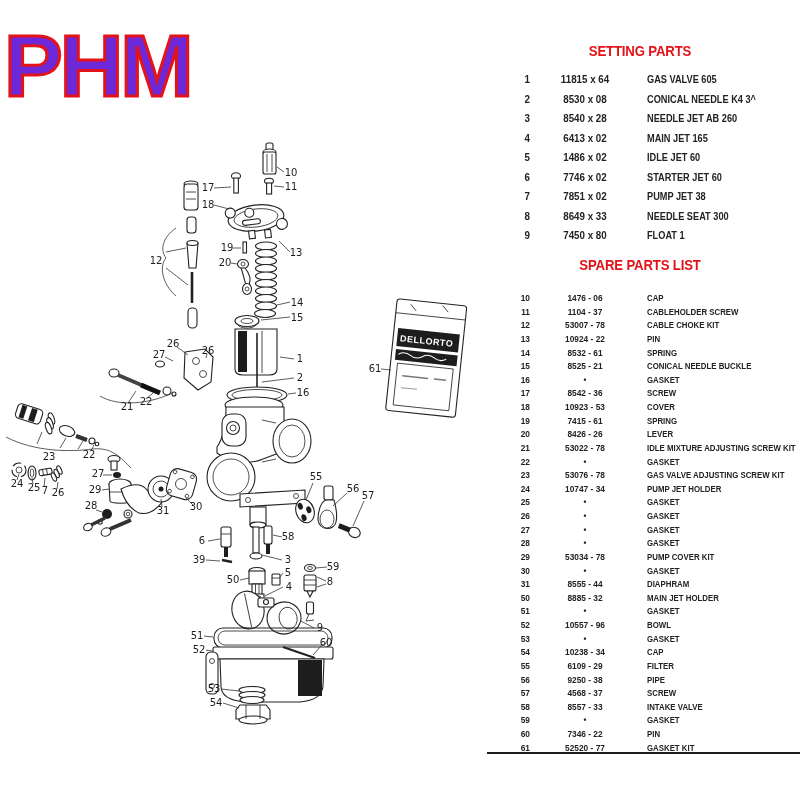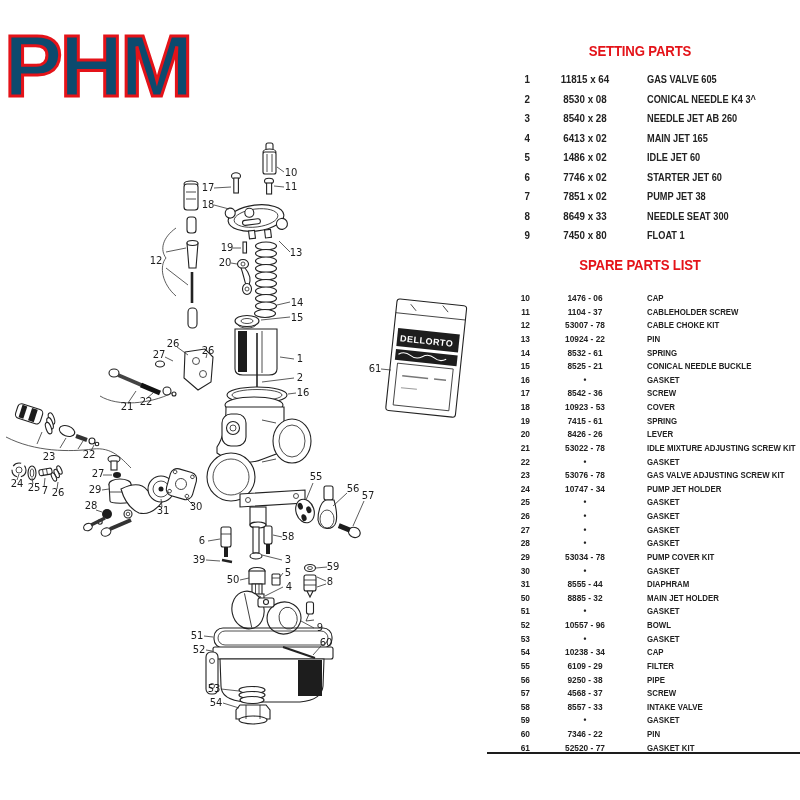--- a/index.html
+++ b/index.html
@@ -1,20 +1,20 @@
 <!DOCTYPE html>
 <html><head>
 <meta charset="utf-8">
 <style>
   html,body{margin:0;padding:0;background:#ffffff;}
   #page{position:relative;width:800px;height:800px;background:#fff;overflow:hidden;
         font-family:"Liberation Sans",sans-serif;color:#222;}
   
   #logo{position:absolute;left:4px;top:22px;font-size:88px;font-weight:900;
-        letter-spacing:-3px;line-height:1;color:#0c4a6e;-webkit-text-stroke:3px #e41319;}
+        letter-spacing:-3px;line-height:1;color:#6d28d9;-webkit-text-stroke:3px #e41319;}
   
   .list-title{position:absolute;left:480px;width:320px;text-align:center;
         color:#e41319;font-weight:bold;font-size:15px;transform:scaleX(.88);letter-spacing:-0.2px;}
   #setting-title{top:42px;}
   #spare-title{top:256px;}
   .plist{position:absolute;left:480px;width:320px;}
   #setting-list{top:70px;}
   #spare-list{top:291px;}
   .prow{position:relative;}
   #setting-list .prow{height:19.5px;line-height:19.5px;font-size:11.5px;font-weight:bold;}

